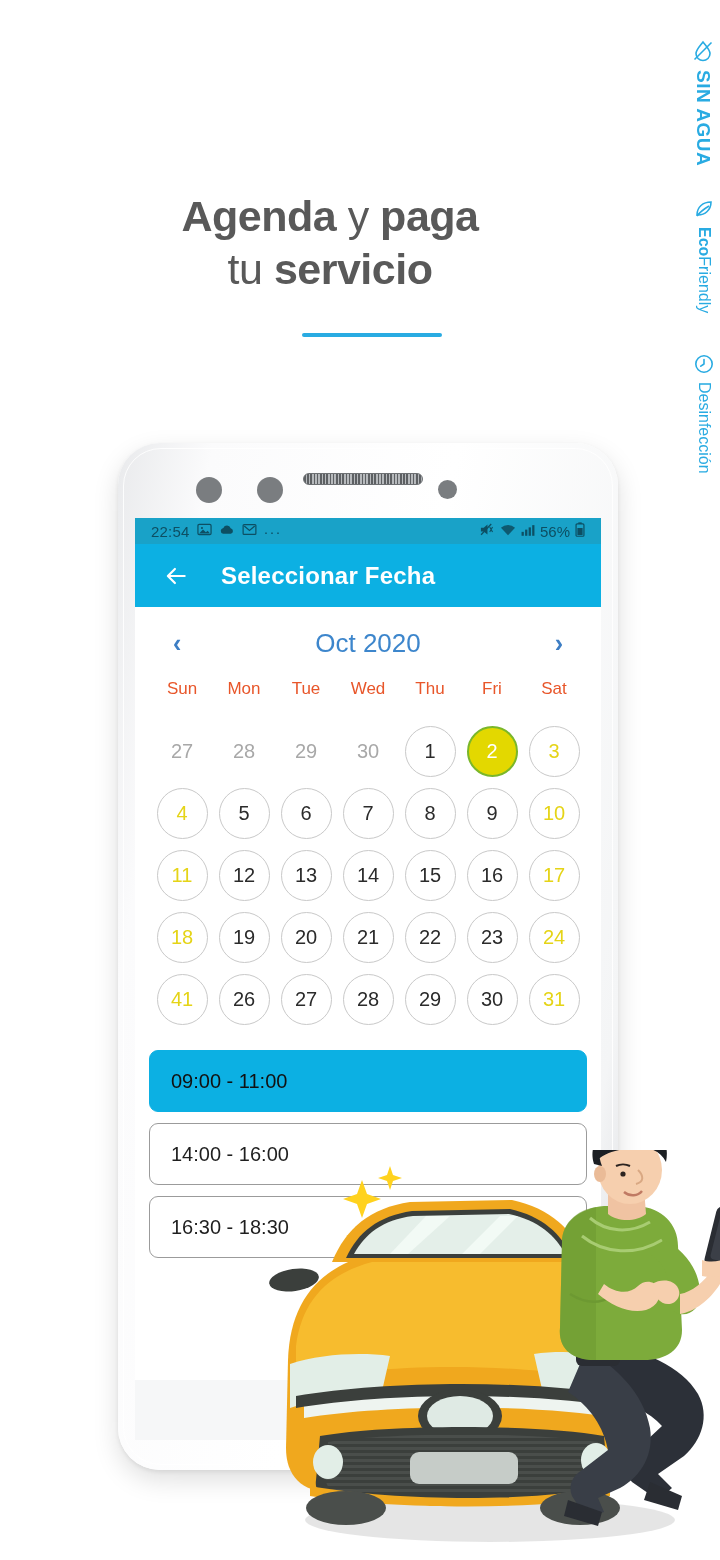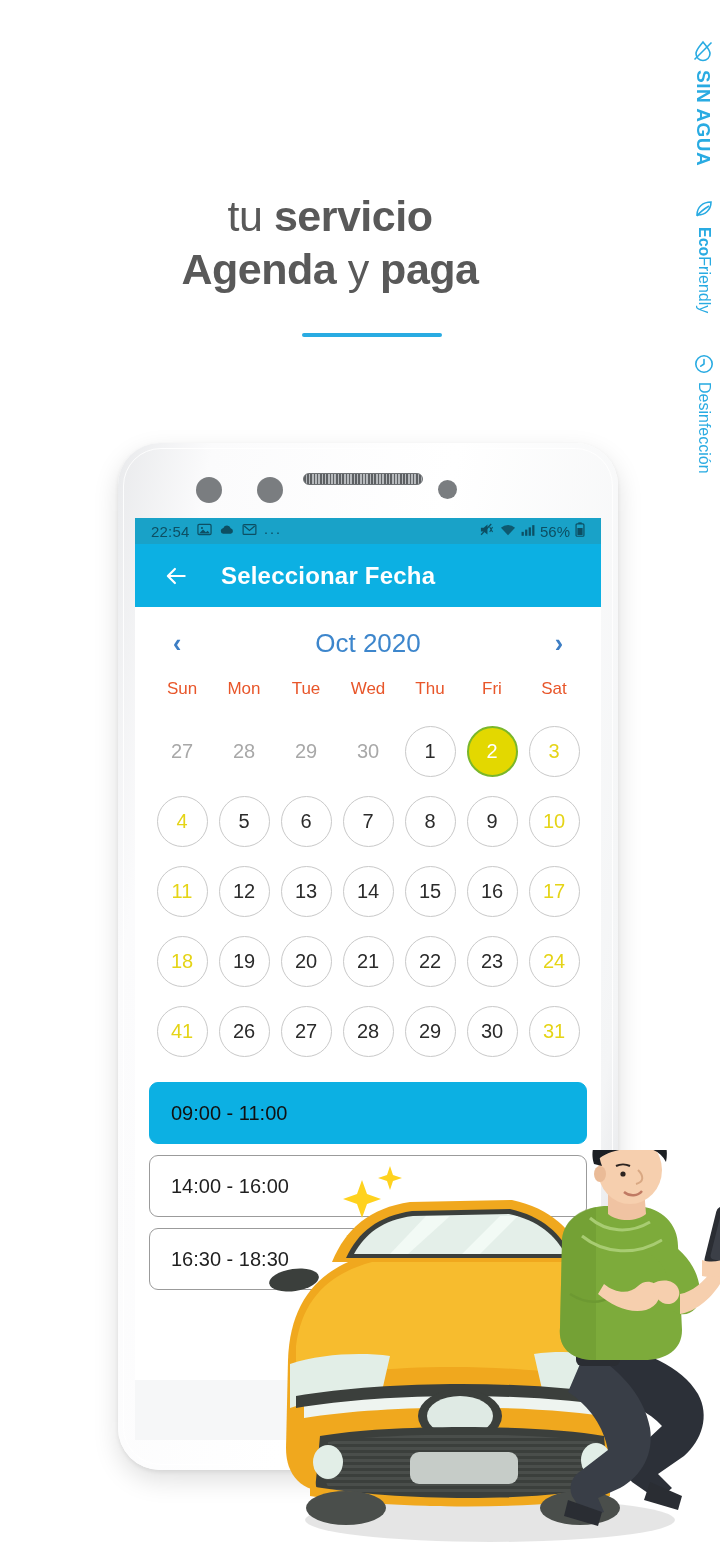--- a/index.html
+++ b/index.html
@@ -123,21 +123,21 @@
     display:flex; align-items:center; justify-content:space-between;
     height:72px; padding:0 22px;
   }
   .chev { color:#3d7ec4; font-size:25px; font-weight:bold; line-height:1; cursor:pointer; }
   .cal-month { color:#3d86cc; font-size:26px; }
 
   .week-head { display:grid; grid-template-columns:repeat(7,1fr); margin-bottom:23px; }
   .week-head div {
     text-align:center; color:#e8562a; font-size:17px;
   }
-  .cal-grid { display:grid; grid-template-columns:repeat(7,1fr); row-gap:12px; }
+  .cal-grid { display:grid; grid-template-columns:repeat(7,1fr); row-gap:4px; }
   .daycell { display:flex; align-items:center; justify-content:center; height:58px; }
   .day {
     width:51px; height:51px; border-radius:50%;
     display:flex; align-items:center; justify-content:center;
     font-size:20px; color:#2b2b2b;
     border:1px solid #c9c9c9; background:#fff;
   }
   .day.muted { border:none; color:#a8a8a8; background:transparent; }
   .day.weekend { color:#e5d417; }
   .day.selected {
@@ -203,22 +203,22 @@
       <svg width="24" height="24" viewBox="0 0 24 24">
         <circle cx="12" cy="12" r="8.2" fill="none" stroke="#29abe2" stroke-width="1.6"></circle>
         <path d="M12 7.5 L12 12 L8.8 14.2" fill="none" stroke="#29abe2" stroke-width="1.6" stroke-linecap="round" stroke-linejoin="round"></path>
       </svg>
     </span>
     <span class="side-label">Desinfección</span>
   </div>
 </div>
 
 <div class="headline">
+  <div><span class="bd">Agenda</span><span class="lt"> y </span><span class="bd">paga</span></div>
   <div><span class="lt">tu </span><span class="bd">servicio</span></div>
-  <div><span class="bd">Agenda</span><span class="lt"> y </span><span class="bd">paga</span></div>
 </div>
 <div class="rule"></div>
 
 <div class="phone">
   <div class="phone-inner-edge"></div>
 
   <div class="bezel-top">
     <span class="cam c1"></span>
     <span class="cam c2"></span>
     <span class="speaker"></span>

